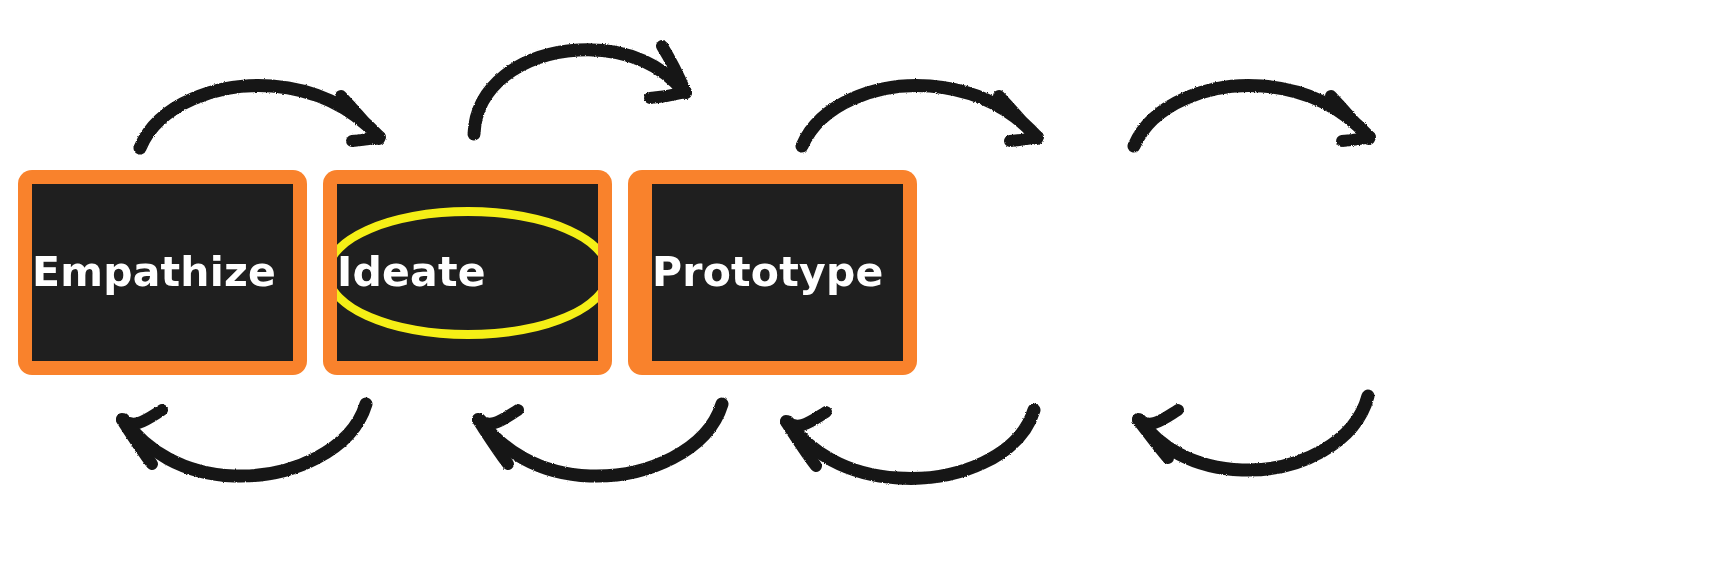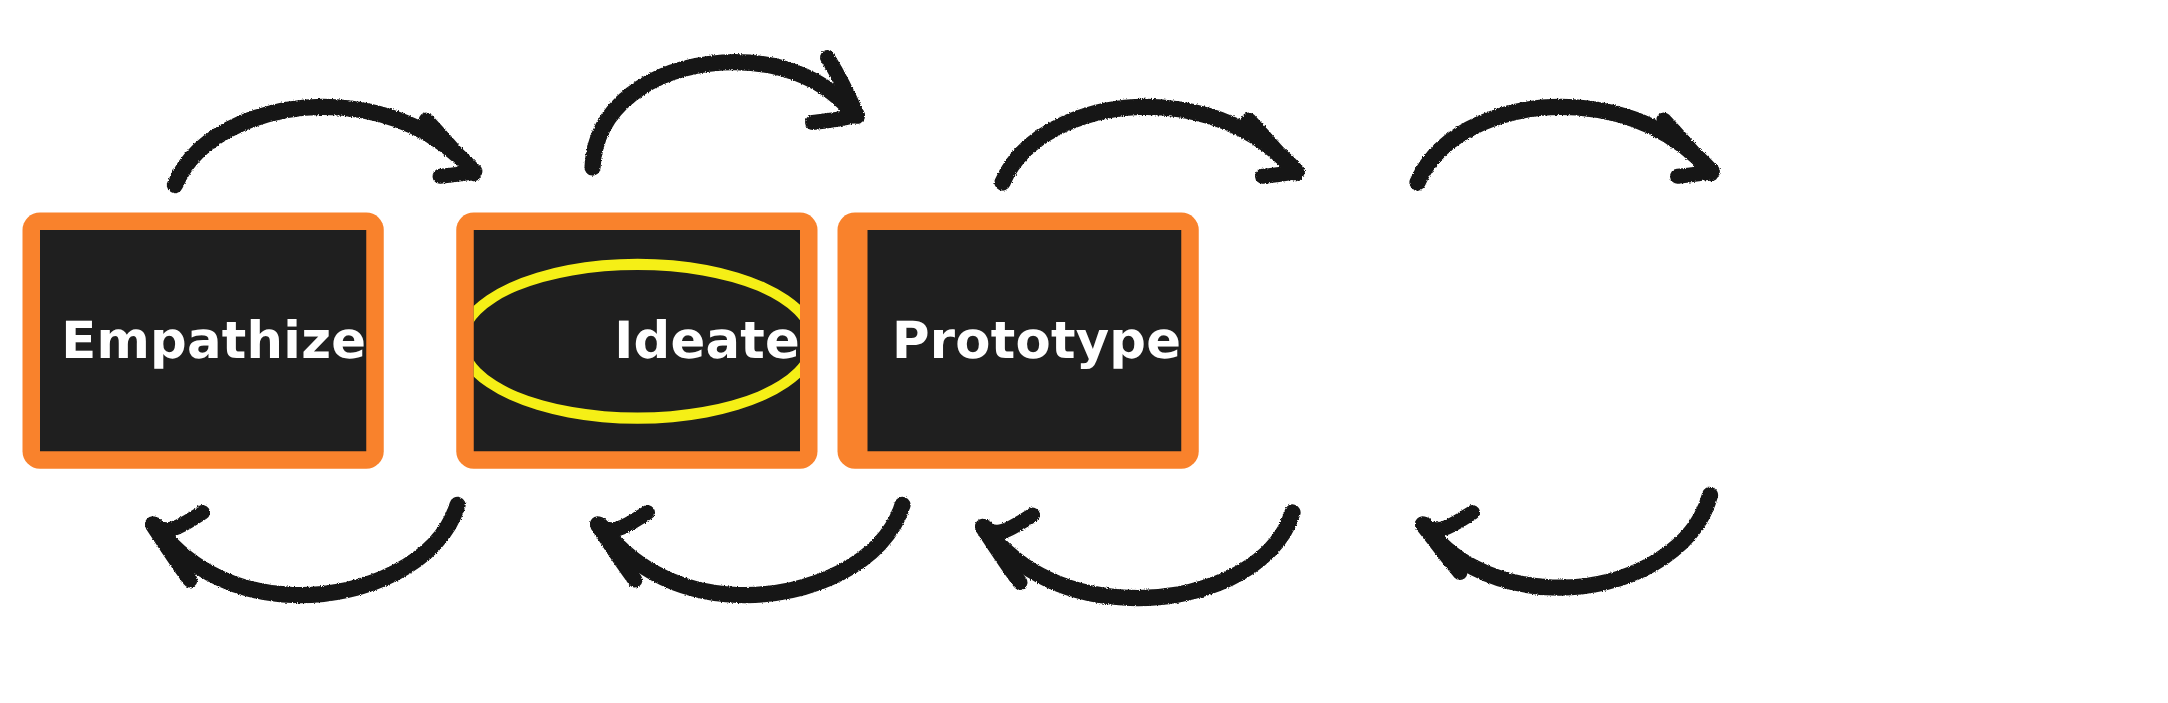--- a/index.html
+++ b/index.html
@@ -46,21 +46,21 @@
     align-items: center;
     justify-content: center;
   }
   .stage-inner {
     position: relative;
     width: 100%;
     height: 100%;
     background: #1f1f1f;
     display: flex;
     align-items: center;
-    justify-content: flex-end;
+    justify-content: flex-start;
     overflow: hidden;
   }
   .stage-label {
     color: #ffffff;
     font-family: "DejaVu Sans", sans-serif;
     font-weight: bold;
     font-size: 41px;
     letter-spacing: 0.2px;
     line-height: 1;
     white-space: nowrap;
@@ -73,21 +73,21 @@
     transform: translate(-50%, -50%);
     width: 290px;
     height: 132px;
     border: 9px solid #f5ef16;
     border-radius: 50%;
     box-sizing: border-box;
     z-index: 1;
   }
   .w-empathize { flex: 0 0 289px; }
   .w-define    { flex: 0 0 289px; }
-  .w-ideate    { flex: 0 0 289px; margin-left: 42px; }
+  .w-ideate    { flex: 0 0 289px; }
   .w-prototype { flex: 0 0 289px; padding-left: 24px; }
   .w-test      { flex: 0 0 289px; }
 </style>
 </head>
 <body>
 
 <div id="canvas">
 
   <svg id="arrow-layer" viewBox="0 0 1734 562" xmlns="http://www.w3.org/2000/svg">
     <defs>

